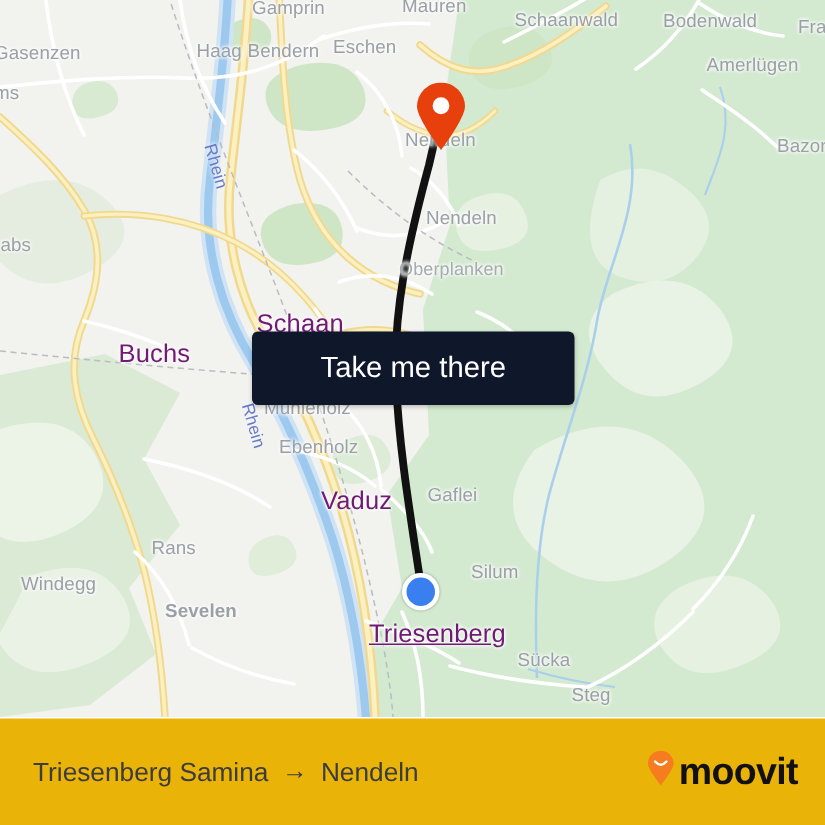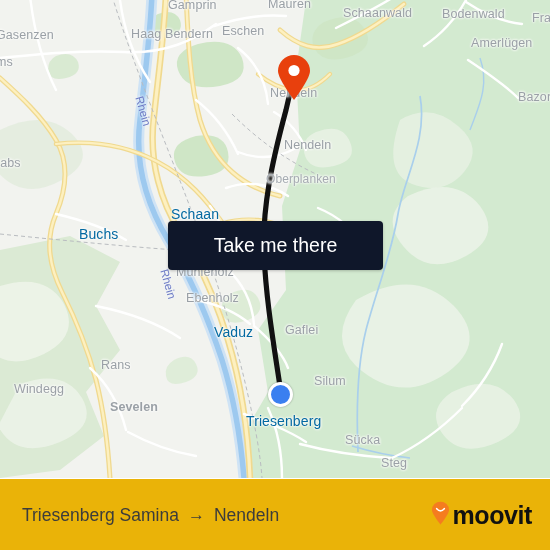--- a/index.html
+++ b/index.html
@@ -22,21 +22,21 @@
 
   .plabel {
     position: absolute;
     color: #9aa0a6;
     font-size: 12.5px;
     white-space: nowrap;
     letter-spacing: .1px;
     text-shadow: 0 0 3px #fbfbfa, 0 0 3px #fbfbfa, 0 0 2px #fbfbfa;
     pointer-events: none;
   }
-  .plabel.big   { font-size: 14px;   color: #0369a1; }
+  .plabel.big   { font-size: 17px;   color: #701a75; }
   .plabel.small { font-size: 12px;   color: #a5abb1; }
   .plabel.river {
     color: #6b79c4; font-size: 11.5px; font-style: normal;
     text-shadow: 0 0 3px #eef4fb, 0 0 3px #eef4fb;
   }
 
   
   #dest-marker { position: absolute; left: 277px; top: 55px; width: 34px; height: 46px; }
   #origin-marker {
     position: absolute; left: 268px; top: 382px;
@@ -79,21 +79,21 @@
   }
   #trip {
     position: absolute; left: 22px; top: 50%; transform: translateY(-50%);
     font-size: 17.5px; color: #3c3c3c;
     display: flex; align-items: center; gap: 9px;
     white-space: nowrap;
   }
   #trip .arrow { color: #3c3c3c; font-size: 17px; }
   #brand {
     position: absolute; right: 18px; top: 50%; transform: translateY(-50%);
-    display: flex; align-items: flex-end; gap: 2px;
+    display: flex; align-items: flex-start; gap: 2px;
   }
   #brand .word { font-size: 25px; font-weight: bold; color: #111111; letter-spacing: -.4px; }
 </style>
 </head>
 <body>
 
 <div id="app">
 
   <div id="map">
 
@@ -228,21 +228,21 @@
         <div class="plabel big" style="left: 171px; top: 206px;">Schaan</div>
         <div class="plabel big" style="left: 79px; top: 226px;">Buchs</div>
         <div class="plabel" style="left: 176px; top: 265px;">Mühleholz</div>
         <div class="plabel river" style="left: 153px; top: 278px; transform: rotate(74deg);">Rhein</div>
         <div class="plabel" style="left: 186px; top: 291px;">Ebenholz</div>
         <div class="plabel" style="left: 285px; top: 323px;">Gaflei</div>
         <div class="plabel big" style="left: 214px; top: 324px;">Vaduz</div>
         <div class="plabel" style="left: 101px; top: 358px;">Rans</div>
         <div class="plabel" style="left: 314px; top: 374px;">Silum</div>
         <div class="plabel" style="left: 14px; top: 382px;">Windegg</div>
-        <div class="plabel big" style="left: 246px; top: 413px;">Triesenberg</div>
+        <div class="plabel big" style="left: 246px; top: 413px; text-decoration: underline;">Triesenberg</div>
         <div class="plabel" style="left: 110px; top: 400px; font-weight: bold;">Sevelen</div>
         <div class="plabel" style="left: 345px; top: 433px;">Sücka</div>
         <div class="plabel" style="left: 381px; top: 456px;">Steg</div>
       </div>
 
     <div id="dest-marker" title="Nendeln">
       <svg viewBox="0 0 34 46" width="34" height="46" aria-hidden="true">
         <path d="M17 45 C17 45 33 24 33 16 A16 16 0 1 0 1 16 C1 24 17 45 17 45 Z" fill="#e8400d"></path>
         <circle cx="17" cy="15.5" r="5.6" fill="#ffffff"></circle>
       </svg>

